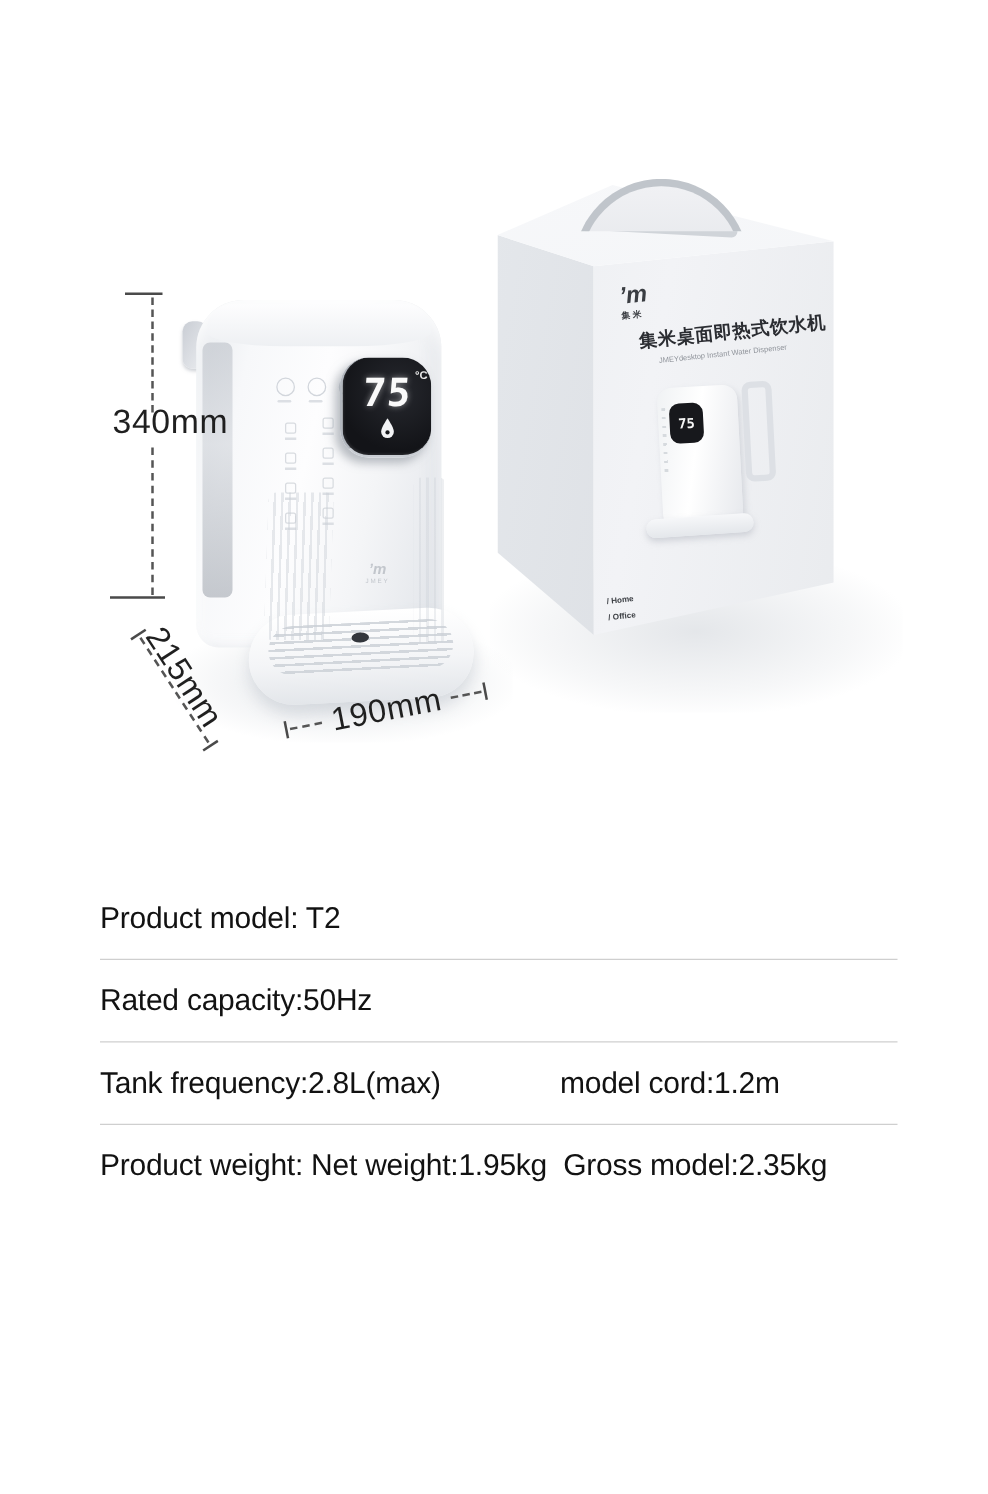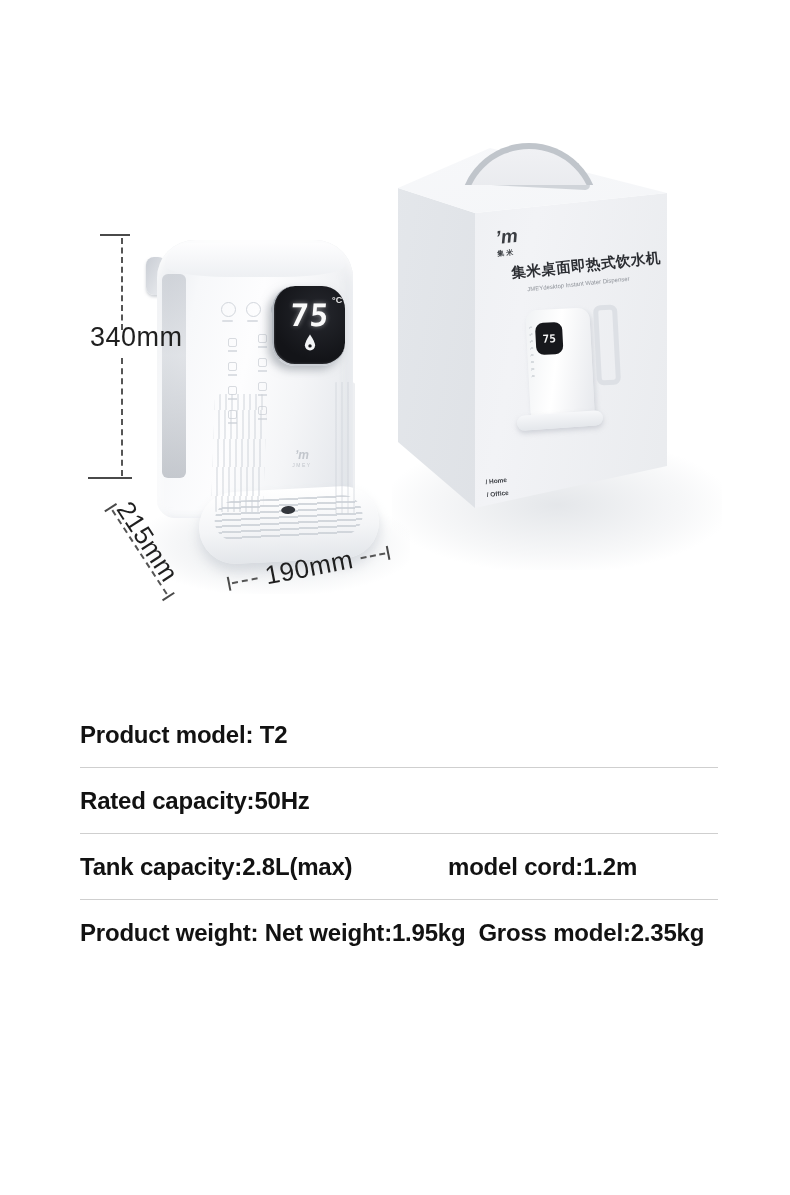--- a/index.html
+++ b/index.html
@@ -99,21 +99,21 @@
   .dim-dash-v{border-left:2px dashed #555;width:0;}
   .dim-text{font-size:27px;letter-spacing:.5px;}
   .dim-line{display:flex;align-items:center;}
   .dim-tick{width:2px;height:14px;background:#4a4a4a;flex:0 0 auto;}
   .dim-dash-h{flex:1;border-top:2px dashed #555;height:0;margin:0 2px;}
 
   
   .spec-table{left:80px;top:702px;width:638px;z-index:5;}
   .spec-row{display:flex;padding:19px 0 18px 0;border-bottom:1px solid #cfcfcf;}
   .spec-row:last-child{border-bottom:none;}
-  .spec-cell{font-size:24px;font-weight:700;color:#121212;letter-spacing:-0.2px;white-space:pre-wrap;}
+  .spec-cell{font-size:24px;font-weight:400;color:#121212;letter-spacing:-0.2px;white-space:pre-wrap;}
   .cell-left{flex:0 0 368px;}
   .cell-right{flex:1;}
 </style>
 </head>
 <body>
 
 <div id="canvas">
 
   <div class="abs floor-shadow" style="left:140px;top:498px;width:270px;height:96px;"></div>
   <div class="abs floor-shadow" style="left:392px;top:440px;width:330px;height:130px;"></div>
@@ -254,21 +254,21 @@
   </div>
 
   <div class="abs spec-table">
     <div class="spec-row">
       <div class="spec-cell cell-left">Product model: T2</div>
     </div>
     <div class="spec-row">
       <div class="spec-cell cell-right">Rated capacity:50Hz</div>
     </div>
     <div class="spec-row">
-      <div class="spec-cell cell-left">Tank capacity:2.8L(max)</div>
+      <div class="spec-cell cell-left">Tank frequency:2.8L(max)</div>
       <div class="spec-cell cell-right">model cord:1.2m</div>
     </div>
     <div class="spec-row">
       <div class="spec-cell">Product weight: Net weight:1.95kg  Gross model:2.35kg</div>
     </div>
   </div>
 
 </div>
 
 </body></html>

